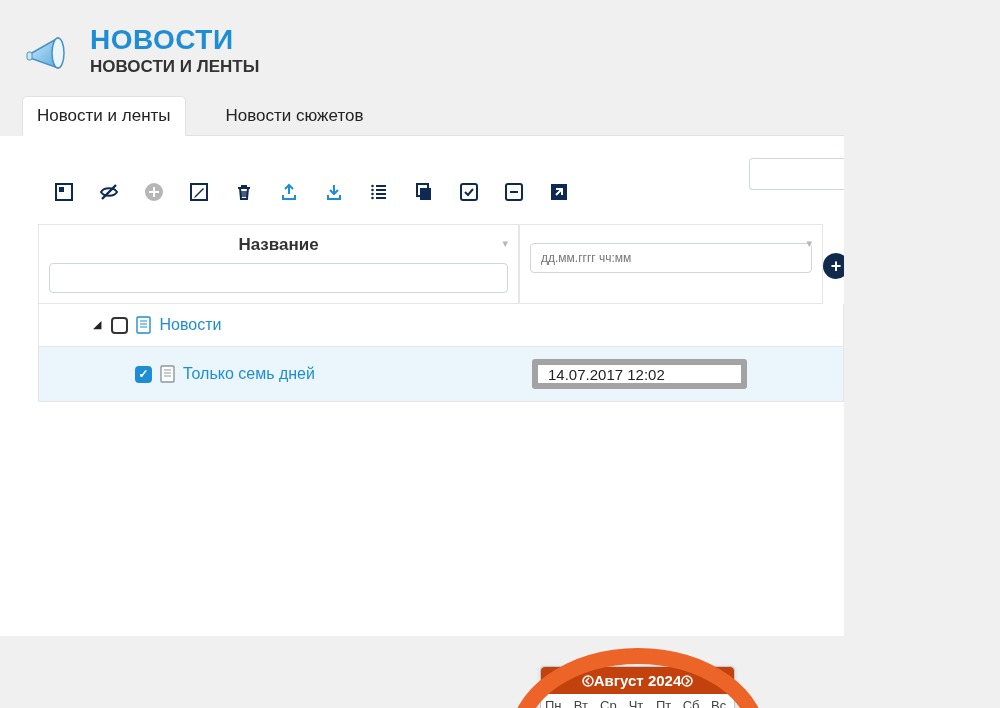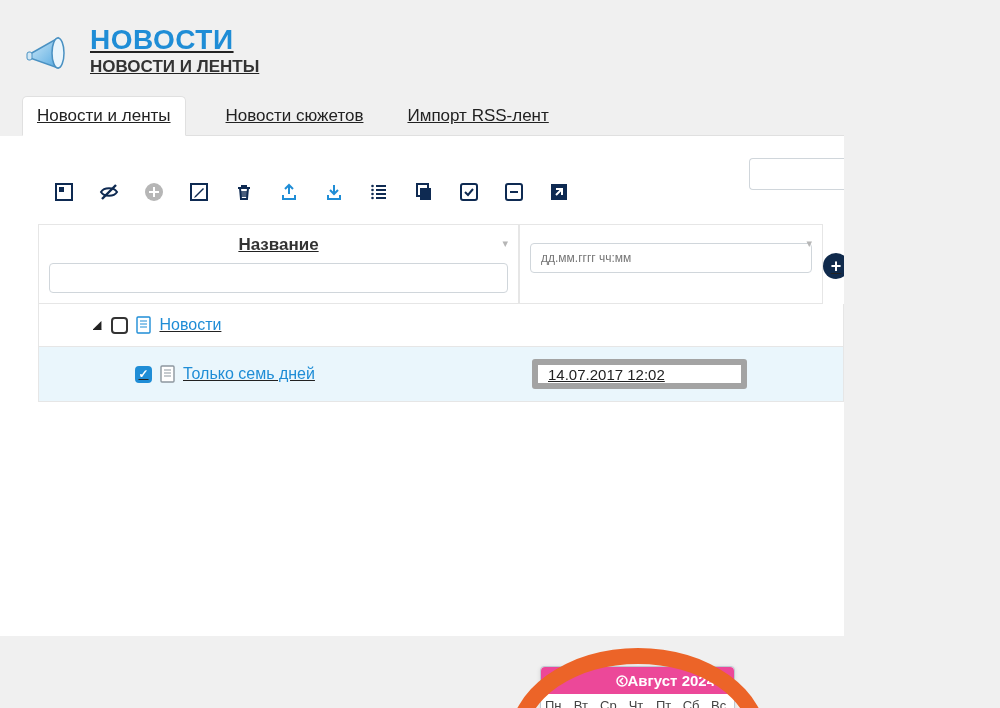--- a/index.html
+++ b/index.html
@@ -1,17 +1,17 @@
 <!DOCTYPE html>
 <html><head>
 <meta charset="utf-8">
 <style>
   * { box-sizing: border-box; }
   html, body { margin: 0; padding: 0; font-family: -apple-system, BlinkMacSystemFont, "Segoe UI", Arial, sans-serif; background: #f0f0f0; color: #222; }
-  .page { width: 844px; height: 708px; background: #f0f0f0; position: relative; overflow: hidden; text-decoration: underline; }
+  .page { width: 844px; height: 708px; background: #f0f0f0; position: relative; overflow: hidden; }
 
   
   .header { display: flex; align-items: center; gap: 14px; padding: 24px 22px 6px 22px; }
   .megaphone { width: 54px; height: 54px; position: relative; }
   .megaphone svg { display: block; }
   .title-block { display: flex; flex-direction: column; }
   .title-main { font-size: 28px; font-weight: 700; letter-spacing: .5px; color: #1f8dd6; line-height: 1.05; }
   .title-sub  { font-size: 17px; font-weight: 600; color: #333; margin-top: 2px; }
 
   
@@ -55,21 +55,21 @@
   .doc-icon { width: 15px; height: 18px; flex-shrink: 0; }
   .doc-icon svg { display: block; }
   .link { color: #1f8dd6; font-size: 16px; }
   .row-selected { background: #eaf6fc; }
 
   .date-input { width: 215px; height: 30px; border: 6px solid #a3a3a3; border-radius: 3px; padding: 0 10px; font-size: 15px; color: #222; background:#fff;}
 
   
   .dp-wrap { position: absolute; left: 540px; top: 530px; }
   .dp { width: 195px; border: 1px solid #bfc9d2; border-radius: 4px; background: #fff; box-shadow: 0 1px 4px rgba(0,0,0,.1);}
-  .dp-head { background: #ec4899; color: #fff; display: flex; align-items: center; justify-content: flex-end; padding: 5px 7px; font-weight: 700; font-size: 15px; border-radius: 4px 4px 0 0;}
+  .dp-head { background: #c2410c; color: #fff; display: flex; align-items: center; justify-content: center; padding: 5px 7px; font-weight: 700; font-size: 15px; border-radius: 4px 4px 0 0;}
   .dp-nav { cursor: pointer; display:flex; align-items:center;}
   .dp-nav svg { width: 12px; height: 12px; }
   .dp-grid { display: grid; grid-template-columns: repeat(7, 1fr); text-align: right; font-size: 13px; }
   .dp-dh { padding: 4px 5px 2px 2px; color: #444; font-weight: 400; text-align: center; }
 
   .ring { position: absolute; width: 258px; height: 186px; border: 16px solid #ec6428; border-radius: 50%; left: 509px; top: 512px; pointer-events: none; }
 
 </style>
 </head>
 <body>
@@ -92,21 +92,20 @@
     </span>
     <div class="title-block">
       <span class="title-main">НОВОСТИ</span>
       <span class="title-sub">НОВОСТИ И ЛЕНТЫ</span>
     </div>
   </div>
 
   <div class="tab-strip">
     <div class="tab active"><span>Новости и ленты</span></div>
     <div class="tab"><span>Новости сюжетов</span></div>
-    <div class="tab"><span>Импорт RSS-лент</span></div>
   </div>
 
   <div class="body">
     <div class="search-stub"></div>
 
     <div class="toolbar">
       <span class="ticon">
           <svg viewBox="0 0 20 20">
             <rect x="2" y="2" width="16" height="16" fill="none" stroke="currentColor" stroke-width="2"></rect>
             <rect x="5" y="5" width="5" height="5" fill="currentColor"></rect>

